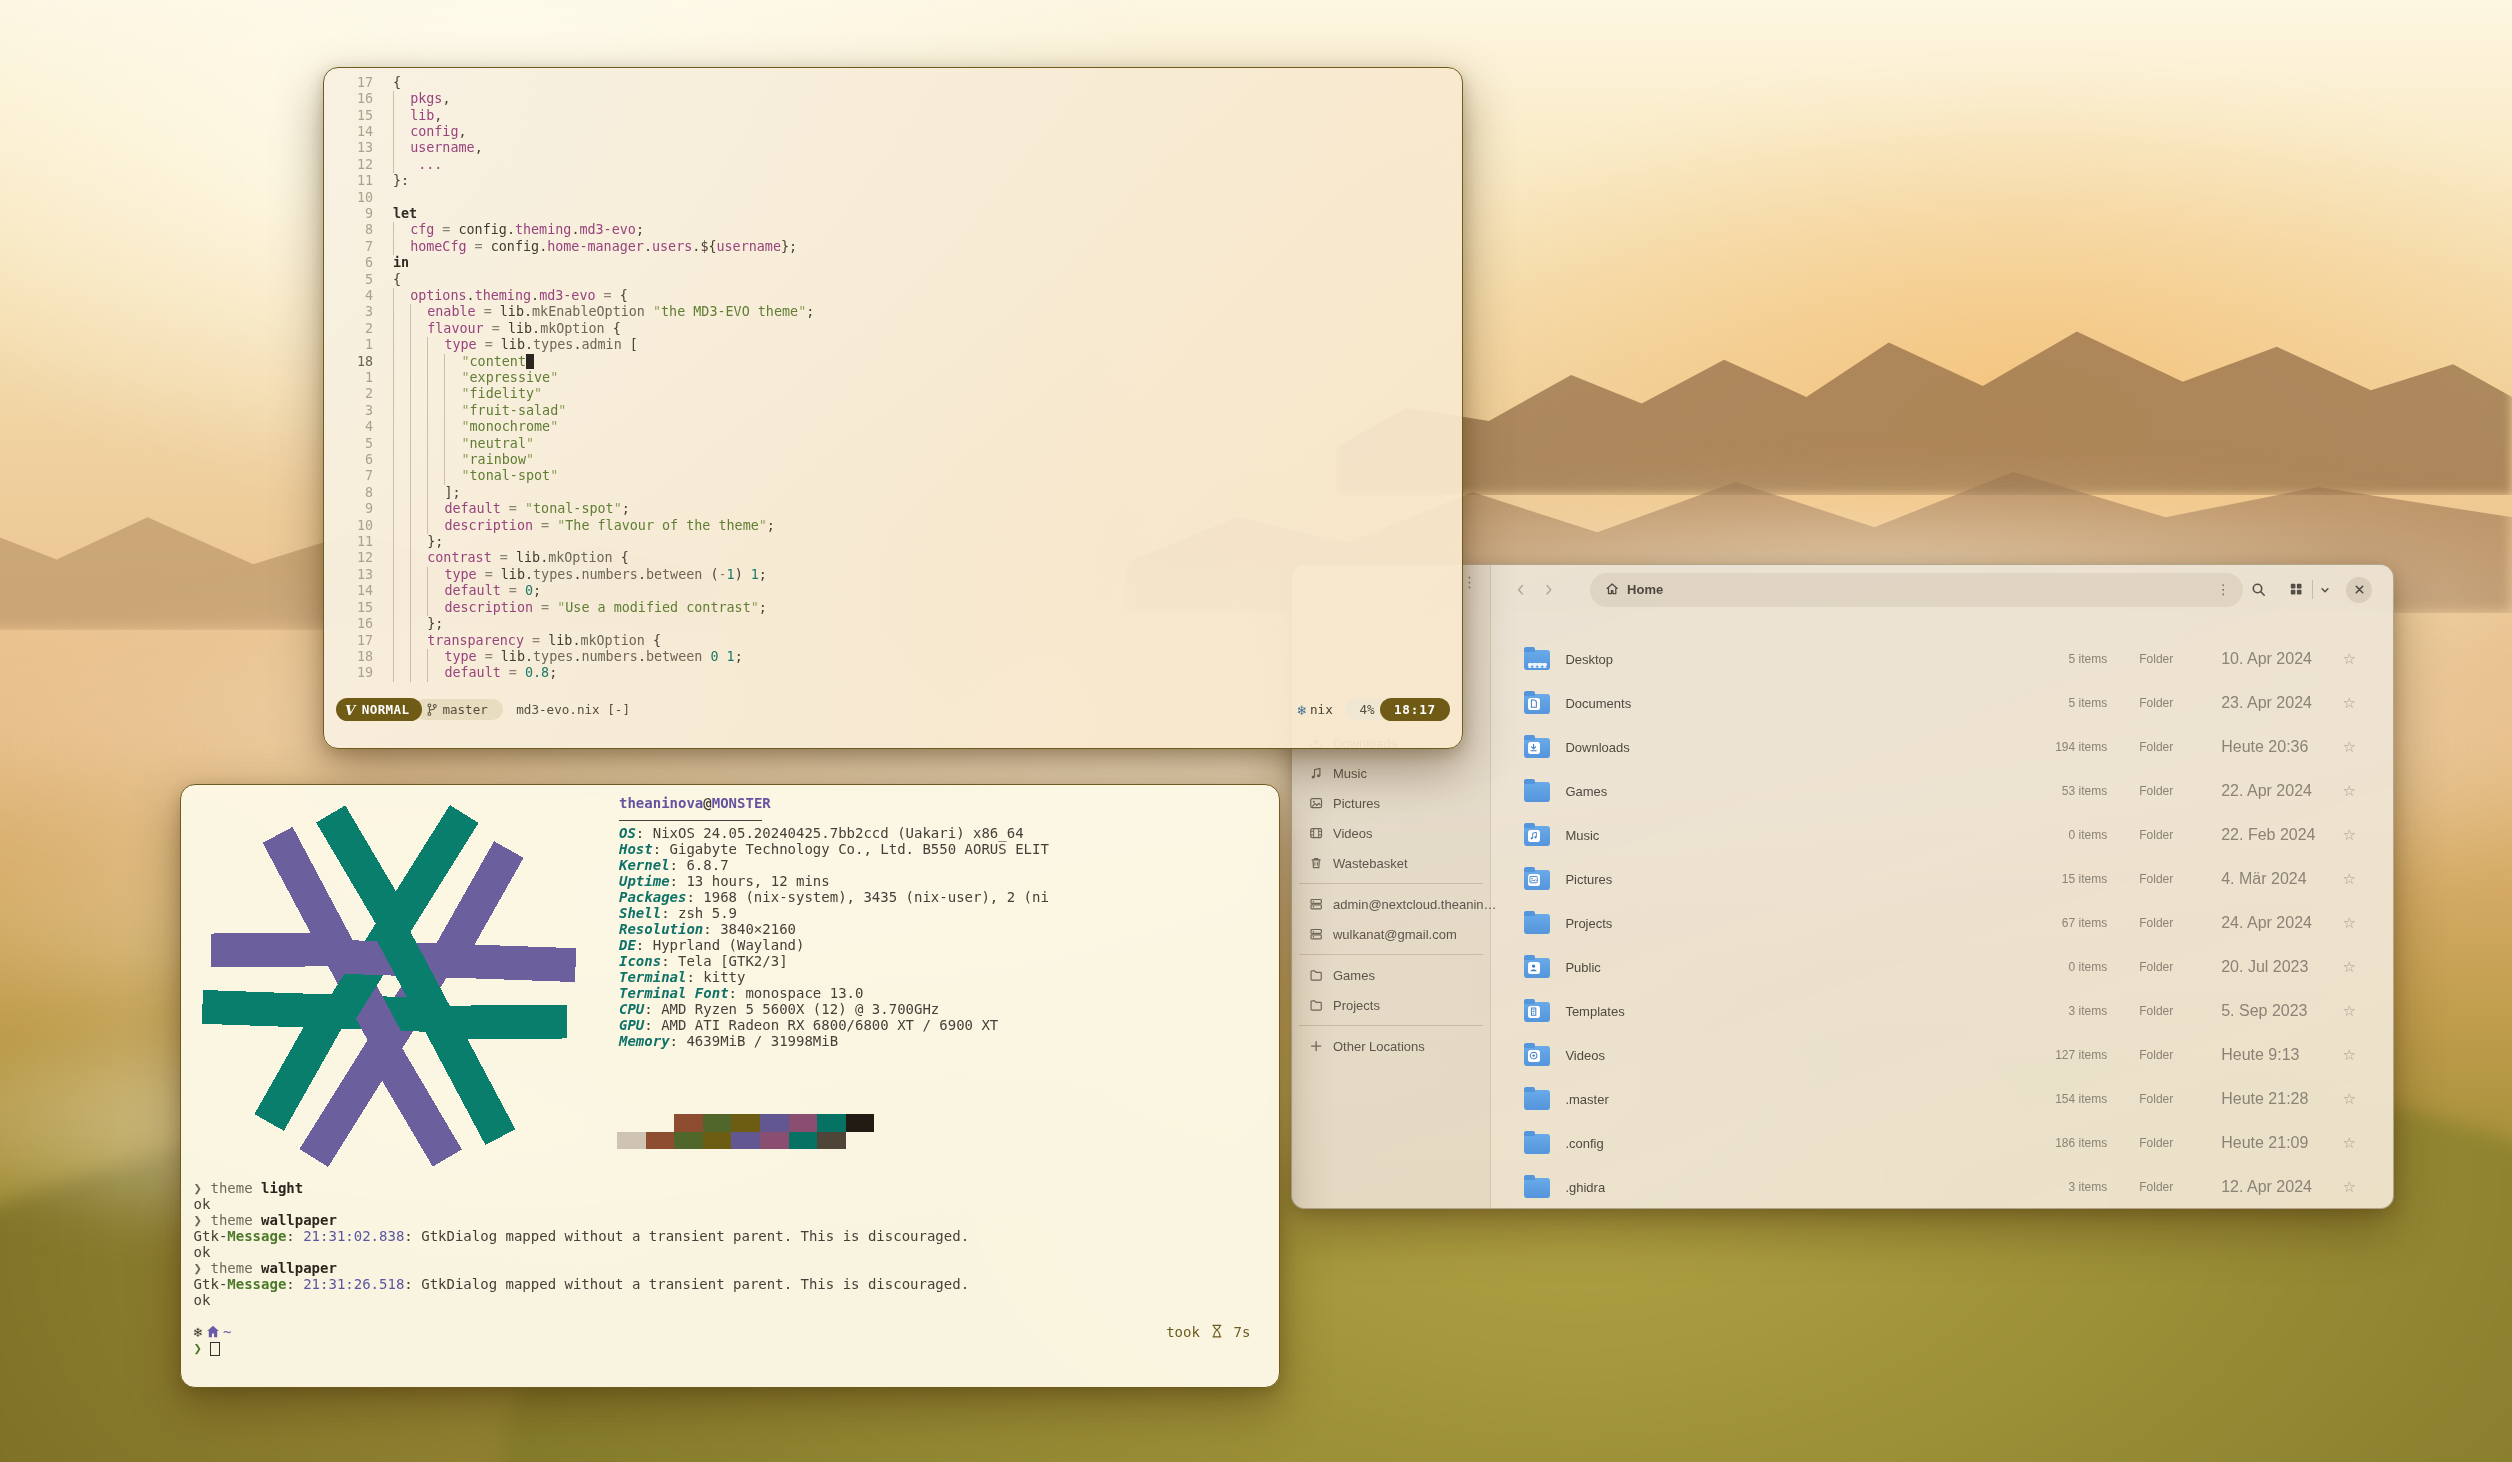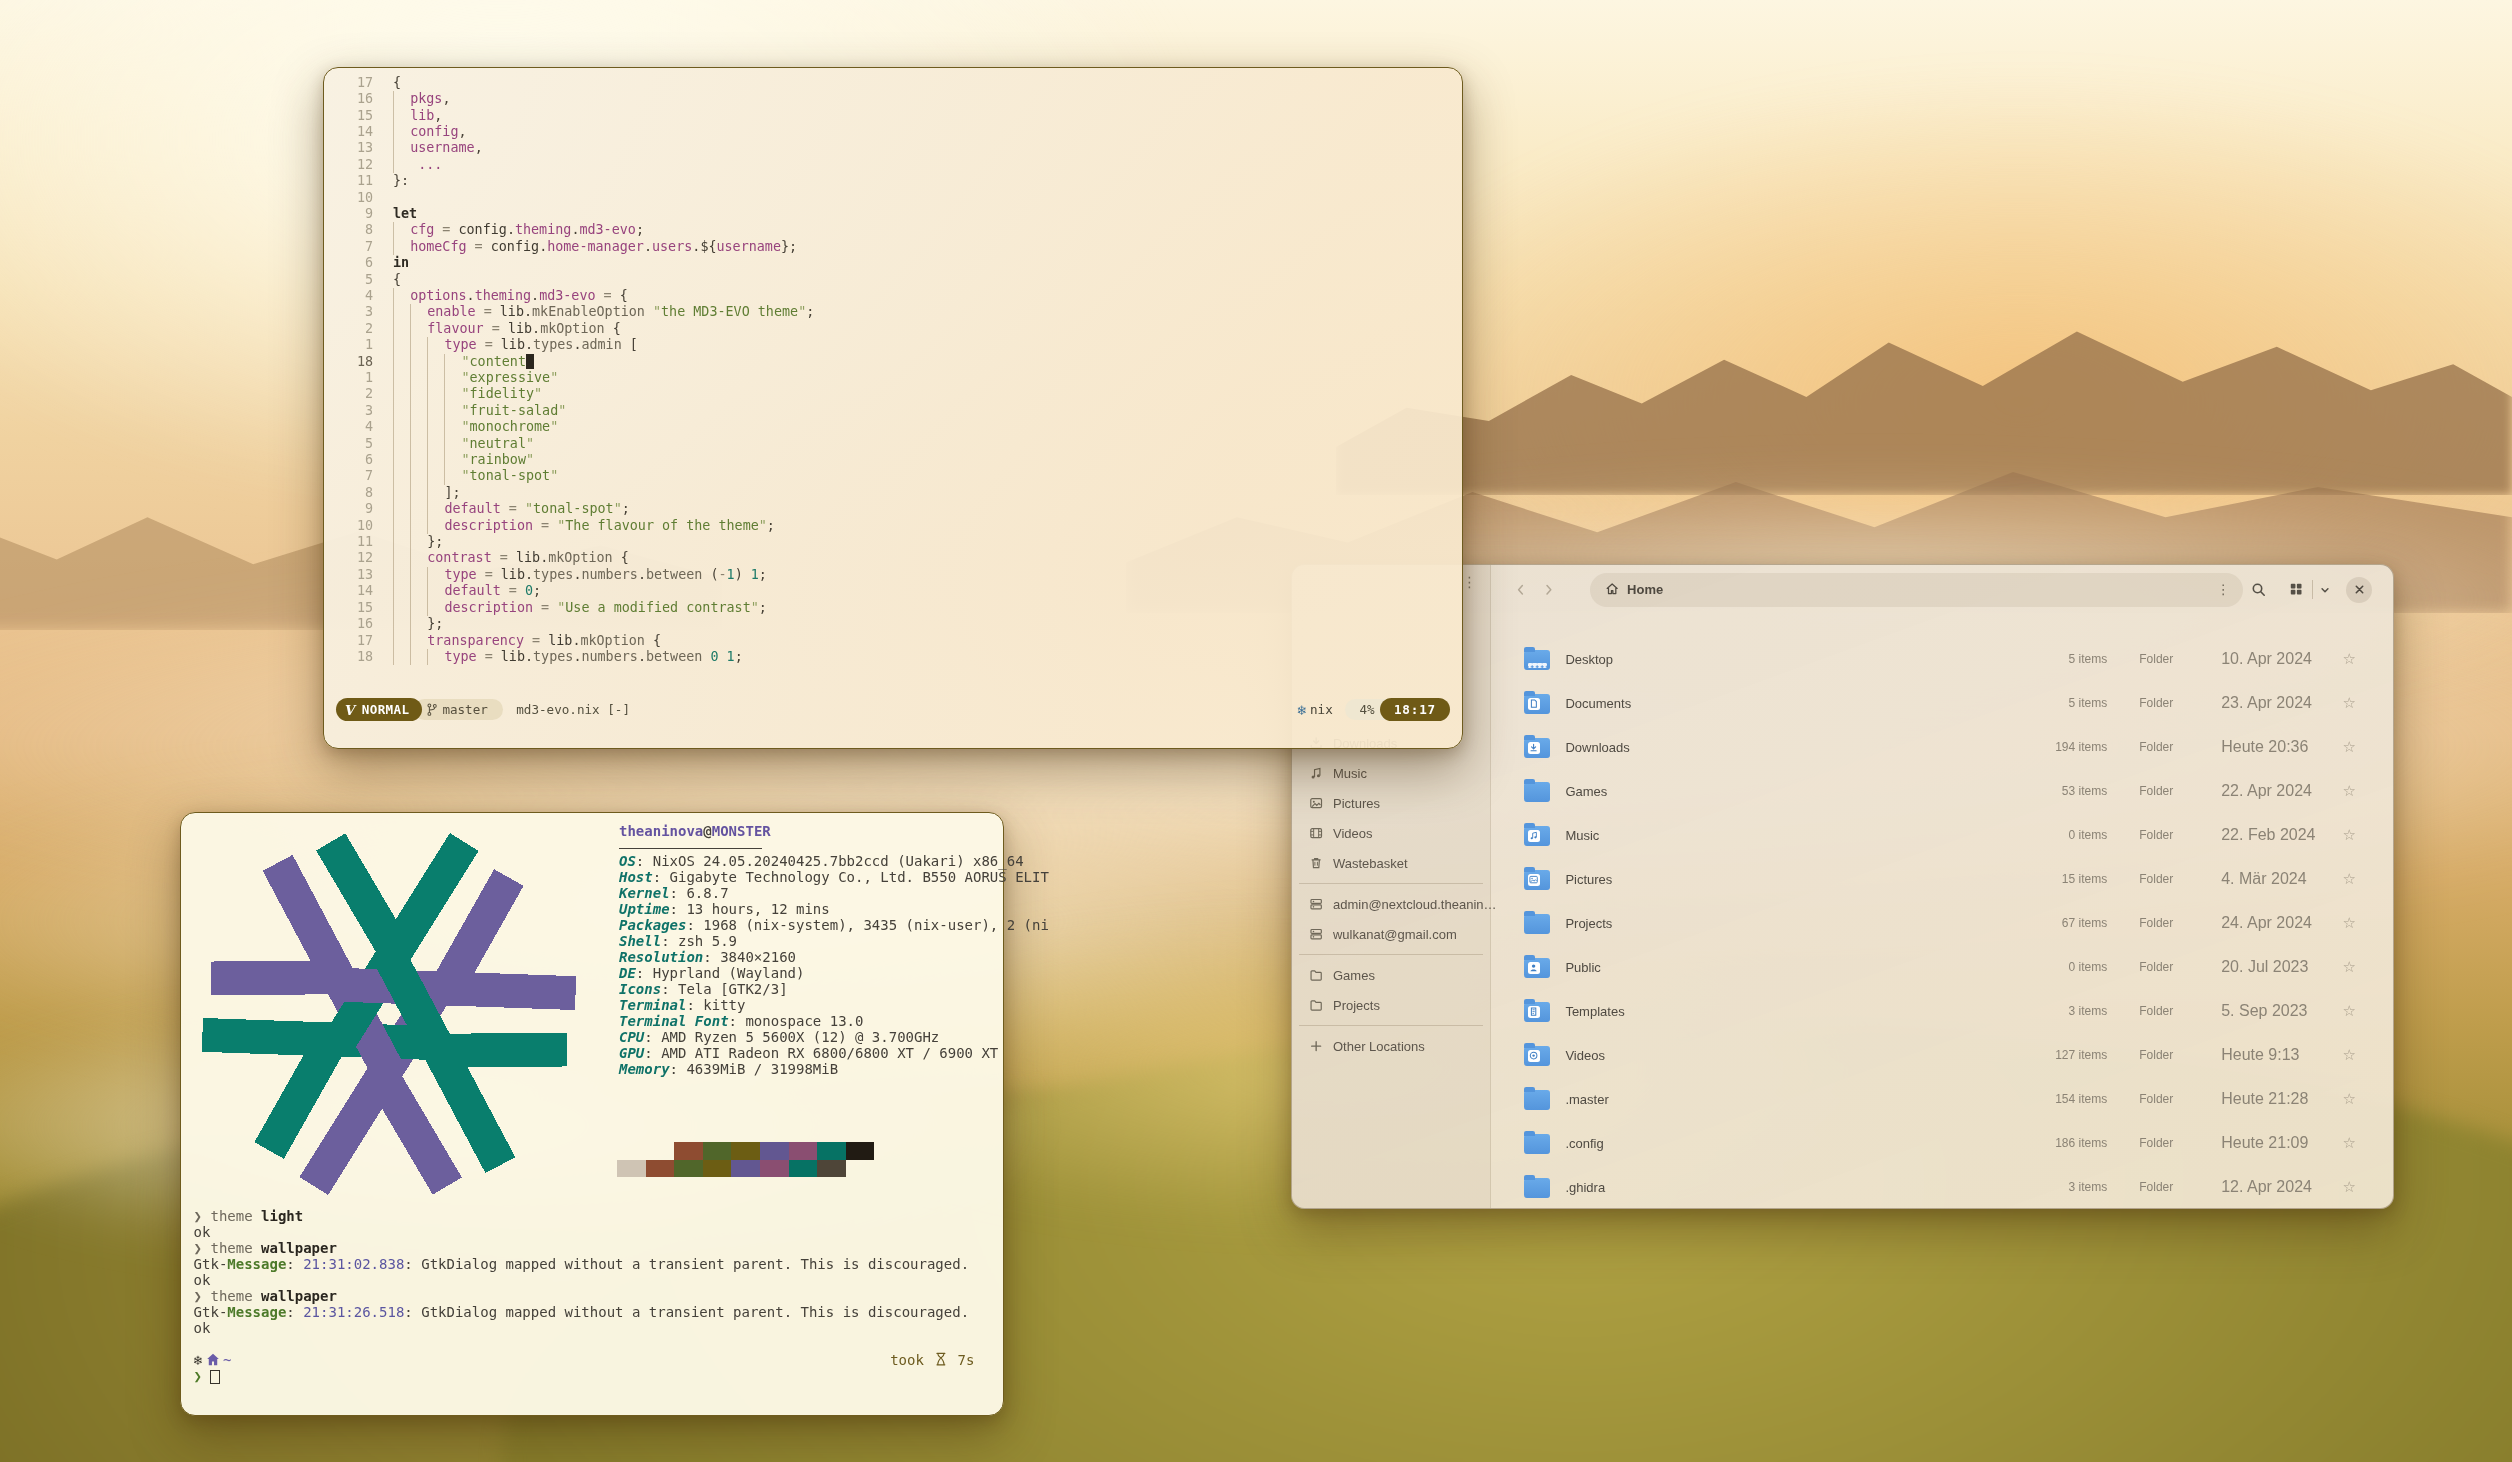--- a/index.html
+++ b/index.html
@@ -48,21 +48,21 @@
   .vico { font-family:"DejaVu Serif",serif; font-style:italic; font-weight:bold; margin-right:5.9px; font-size:13.4px; }
   .sb-branch { background:#e9ddc0; border-radius:11.8px; height:21px; display:flex; align-items:center; gap:5px; padding:0 15px 0 11.8px; margin-left:-8.4px; z-index:2; color:#57503e; }
   .sb-file { margin-left:13.4px; }
   .sb-right { margin-left:auto; display:flex; align-items:center; }
   .sb-nix { display:flex; align-items:center; gap:4.2px; color:#474337; margin-right:11.8px; }
   .sb-nix .flake { color:#3a6e95; font-size:14.3px; }
   .sb-pct { background:#efe7d1; border-radius:11.8px; height:21px; display:flex; align-items:center; padding:0 20px 0 15px; z-index:1; }
   .sb-pos { background:#6f5a16; color:#fff; font-weight:bold; border-radius:11.8px; height:23px; display:flex; align-items:center; padding:0 14.3px; margin-left:-15px; z-index:2; letter-spacing:0.8px; }
 
   
-  .win-term { left:180px; top:812px; width:824px; height:604px; z-index:30;
+  .win-term { left:180px; top:784px; width:1100px; height:604px; z-index:30;
     border:1.7px solid #6e5b1d; background:rgba(252,248,229,.97); font:14px/16px "DejaVu Sans Mono",monospace; color:#45413a; }
   .nixlogo { position:absolute; left:10px; top:13.4px; }
   .fetch { position:absolute; left:438px; top:10px; white-space:pre; }
   .f-user { color:#6453a0; font-weight:bold; }
   .f-at { color:#45413a; font-weight:bold; }
   .f-rule { border-bottom:1.7px solid #45413a; width:143px; margin:3.4px 0 4.2px; height:6.7px; }
   .f-lab { color:#0f7268; font-weight:bold;font-style:italic; }
   .pal { position:absolute; left:436px; top:329px; }
   .pal-row { display:flex; height:17.6px; }
   .pal-row.r1 { margin-left:28.6px; }
@@ -476,20 +476,21 @@
       <div class="cline"><span class="ln">9</span><span class="lt"><span class="gd">  </span><span class="gd">  </span><span class="gd">  </span><span class="tk-id">default</span><span class="tk-op"> = </span><span class="tk-q">"</span><span class="tk-str">tonal-spot</span><span class="tk-q">"</span><span class="tk-p">;</span></span></div>
       <div class="cline"><span class="ln">10</span><span class="lt"><span class="gd">  </span><span class="gd">  </span><span class="gd">  </span><span class="tk-id">description</span><span class="tk-op"> = </span><span class="tk-q">"</span><span class="tk-str">The flavour of the theme</span><span class="tk-q">"</span><span class="tk-p">;</span></span></div>
       <div class="cline"><span class="ln">11</span><span class="lt"><span class="gd">  </span><span class="gd">  </span><span class="tk-p">};</span></span></div>
       <div class="cline"><span class="ln">12</span><span class="lt"><span class="gd">  </span><span class="gd">  </span><span class="tk-id">contrast</span><span class="tk-op"> = </span><span class="tk-kw2">lib</span><span class="tk-p">.</span><span class="tk-fn">mkOption</span><span class="tk-p"> {</span></span></div>
       <div class="cline"><span class="ln">13</span><span class="lt"><span class="gd">  </span><span class="gd">  </span><span class="gd">  </span><span class="tk-id">type</span><span class="tk-op"> = </span><span class="tk-kw2">lib</span><span class="tk-p">.</span><span class="tk-fn">types</span><span class="tk-p">.</span><span class="tk-fn">numbers</span><span class="tk-p">.</span><span class="tk-fn">between</span><span class="tk-p"> (</span><span class="tk-op">-</span><span class="tk-num">1</span><span class="tk-p">) </span><span class="tk-num">1</span><span class="tk-p">;</span></span></div>
       <div class="cline"><span class="ln">14</span><span class="lt"><span class="gd">  </span><span class="gd">  </span><span class="gd">  </span><span class="tk-id">default</span><span class="tk-op"> = </span><span class="tk-num">0</span><span class="tk-p">;</span></span></div>
       <div class="cline"><span class="ln">15</span><span class="lt"><span class="gd">  </span><span class="gd">  </span><span class="gd">  </span><span class="tk-id">description</span><span class="tk-op"> = </span><span class="tk-q">"</span><span class="tk-str">Use a modified contrast</span><span class="tk-q">"</span><span class="tk-p">;</span></span></div>
       <div class="cline"><span class="ln">16</span><span class="lt"><span class="gd">  </span><span class="gd">  </span><span class="tk-p">};</span></span></div>
       <div class="cline"><span class="ln">17</span><span class="lt"><span class="gd">  </span><span class="gd">  </span><span class="tk-id">transparency</span><span class="tk-op"> = </span><span class="tk-kw2">lib</span><span class="tk-p">.</span><span class="tk-fn">mkOption</span><span class="tk-p"> {</span></span></div>
       <div class="cline"><span class="ln">18</span><span class="lt"><span class="gd">  </span><span class="gd">  </span><span class="gd">  </span><span class="tk-id">type</span><span class="tk-op"> = </span><span class="tk-kw2">lib</span><span class="tk-p">.</span><span class="tk-fn">types</span><span class="tk-p">.</span><span class="tk-fn">numbers</span><span class="tk-p">.</span><span class="tk-fn">between</span><span class="tk-p"> </span><span class="tk-num">0</span><span class="tk-p"> </span><span class="tk-num">1</span><span class="tk-p">;</span></span></div>
+      <div class="cline"><span class="ln">19</span><span class="lt"><span class="gd">  </span><span class="gd">  </span><span class="gd">  </span><span class="tk-id">default</span><span class="tk-op"> = </span><span class="tk-num">0.8</span><span class="tk-p">;</span></span></div>
     </div>
   <div class="statusbar">
     <div class="sb-mode">
       <span class="vico">V</span>
       <span>NORMAL</span>
     </div>
     <div class="sb-branch">
       <svg class="sic-svg" width="11.8" height="13.4" viewBox="0 0 14 16">
           <circle cx="4" cy="3" r="1.7" fill="none" stroke="#57503e" stroke-width="1.2"></circle>
           <circle cx="4" cy="13" r="1.7" fill="none" stroke="#57503e" stroke-width="1.2"></circle>

